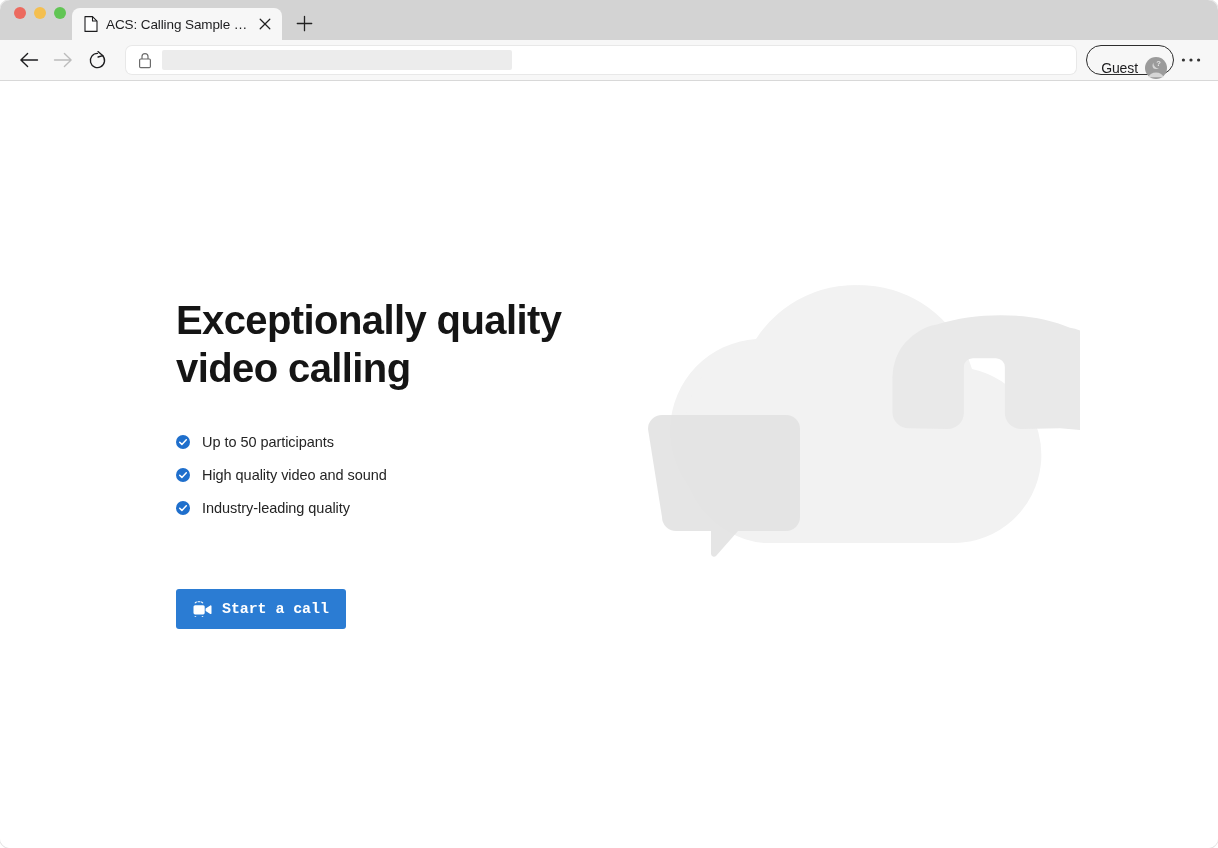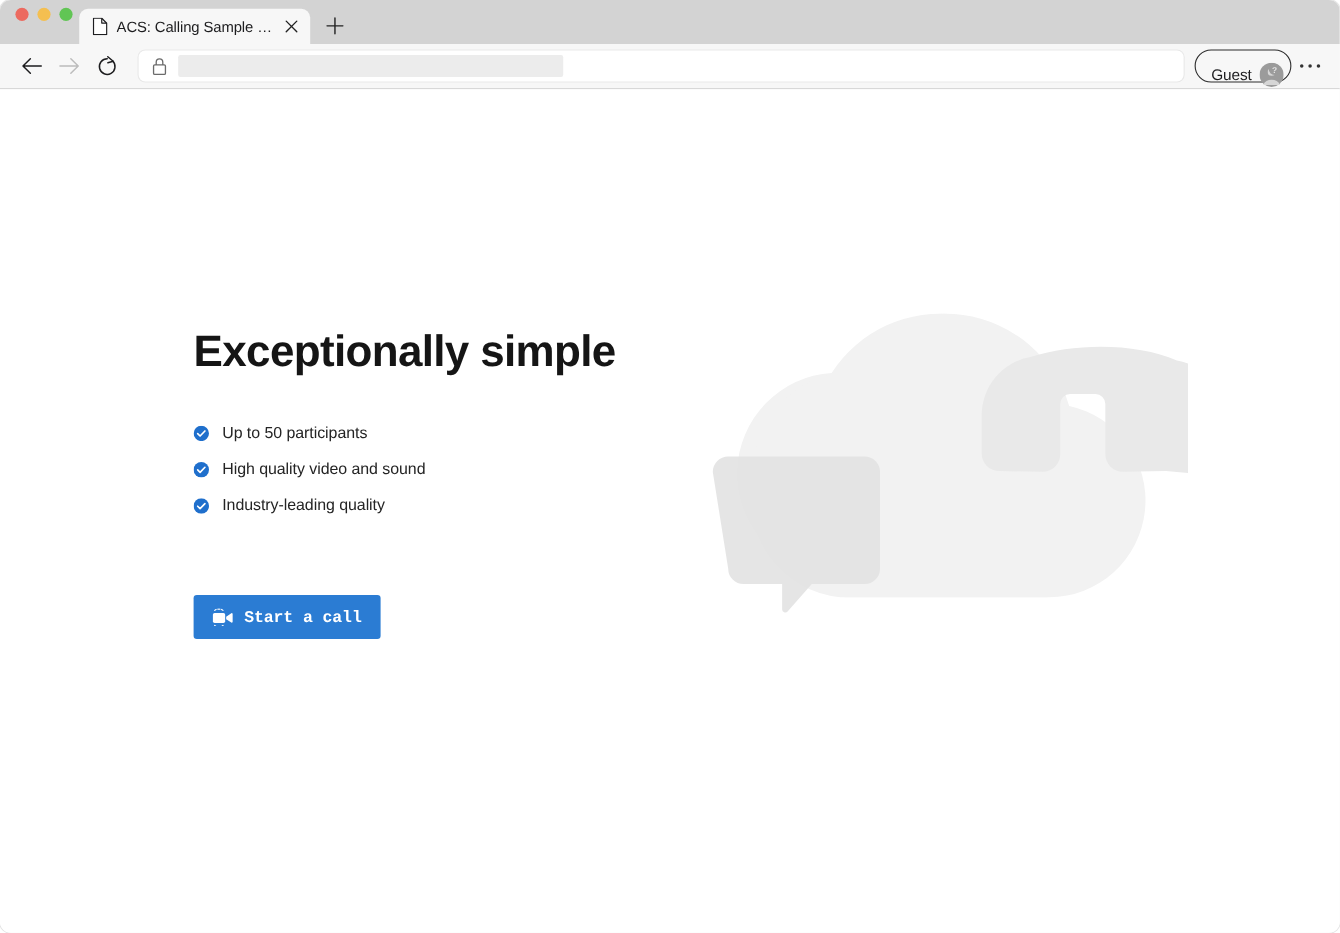--- a/index.html
+++ b/index.html
@@ -354,21 +354,22 @@
                  l-22 25
                  a3 3 0 0 1 -5 -2
                  v-23
                  h-35
                  a14 14 0 0 1 -14 -14 Z" fill="#e2e2e2" fill-opacity="0.9"></path>
       </g>
     </svg>
 
     <div class="hero">
       <h1 class="hero-title">
-        <span>Exceptionally simple</span><br>
+        <span>Exceptionally quality</span><br>
+        <span>video calling</span>
       </h1>
 
       <ul class="feature-list">
         <li class="feature-item">
           <svg class="check-icon" width="14" height="14" viewBox="0 0 14 14">
             <circle cx="7" cy="7" r="7" fill="#1f6fcc"></circle>
             <path d="M3.7 7.2 L5.9 9.4 L10.3 4.8" fill="none" stroke="#ffffff" stroke-width="1.5" stroke-linecap="round" stroke-linejoin="round"></path>
           </svg>
           <span class="feature-label">Up to 50 participants</span>
         </li>

